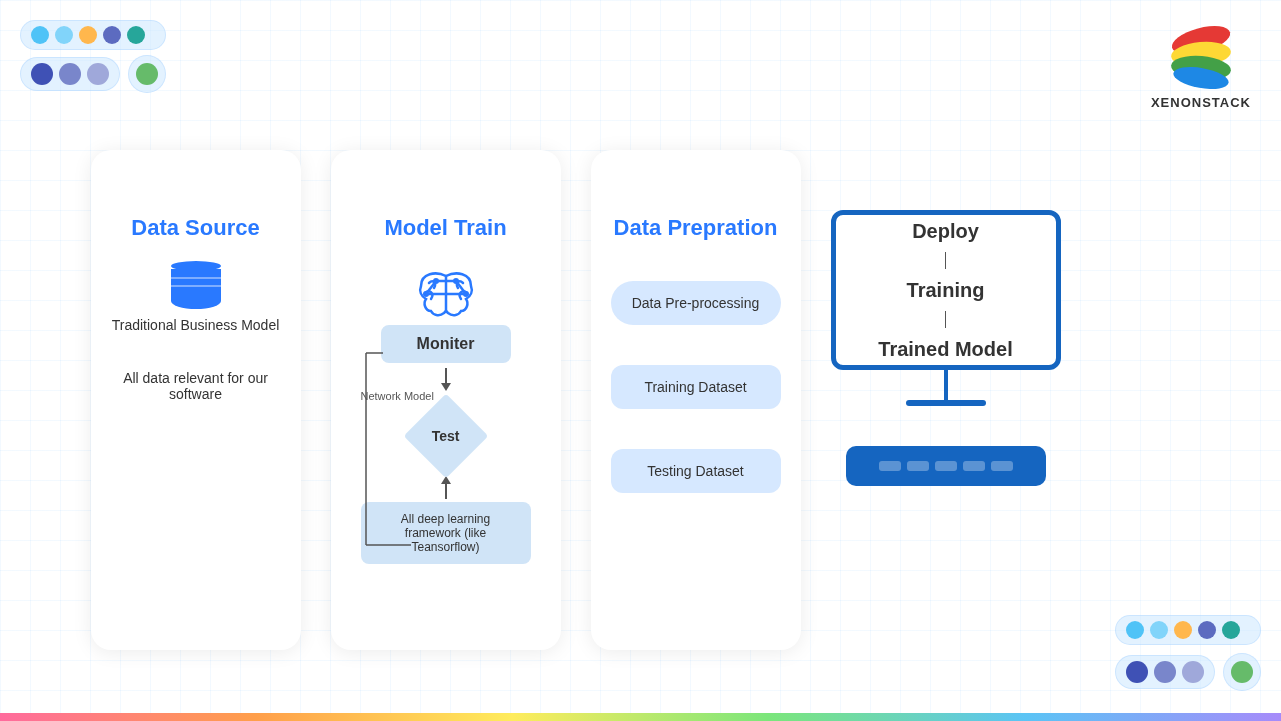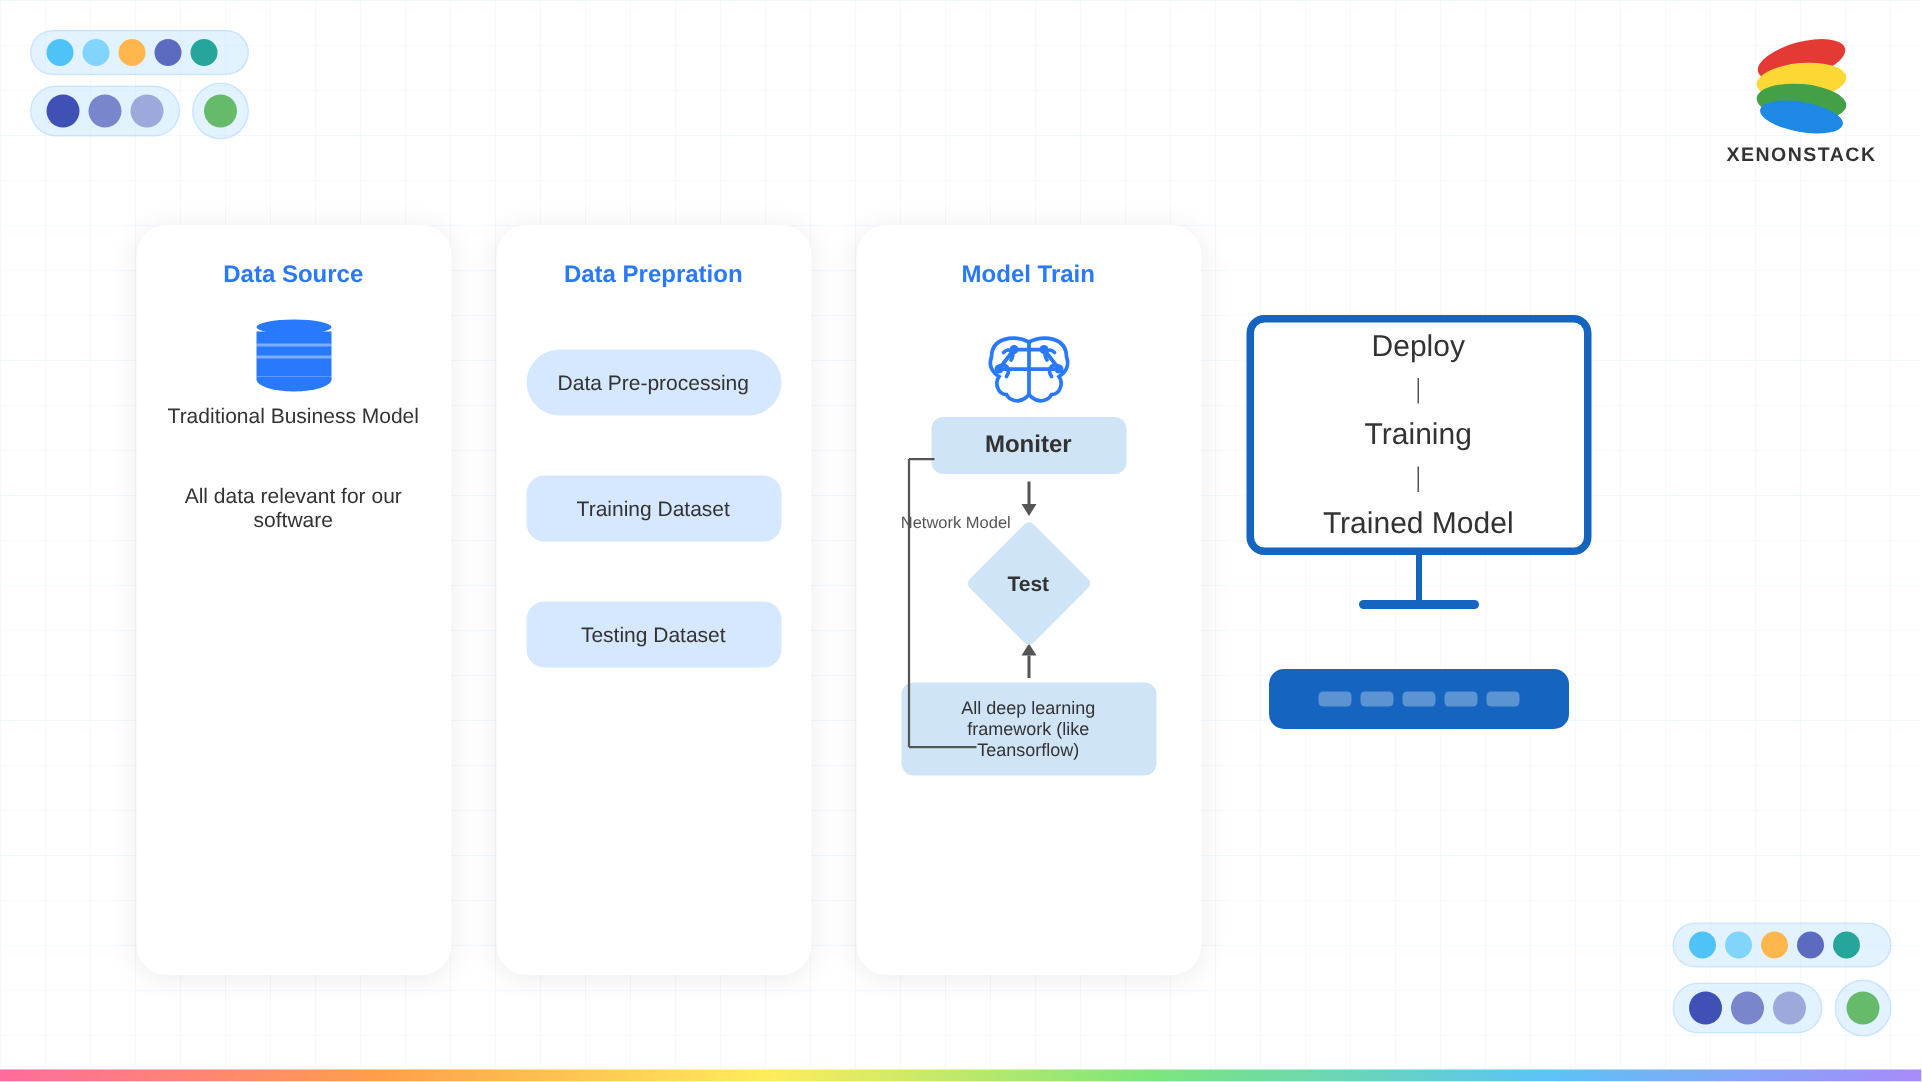--- a/index.html
+++ b/index.html
@@ -106,25 +106,26 @@
       background: white;
       border-radius: 20px;
       box-shadow: 0 2px 20px rgba(0,0,0,0.08);
       padding: 25px 20px;
       display: flex;
       flex-direction: column;
       align-items: center;
     }
 
     .card-title {
-      font-size: 16px;
+      font-size: 22px;
       font-weight: 600;
       color: #2979ff;
       margin-bottom: 20px;
       text-align: center;
+      margin-top: 40px;
     }
 
     
     .card-datasource {
       width: 210px;
       min-height: 500px;
     }
 
     
     .ds-item {
@@ -212,21 +213,21 @@
       bottom: -28px;
       left: 50%;
       transform: translateX(-50%);
       width: 4px;
       height: 25px;
       background: #1565c0;
     }
 
     .monitor-text {
       font-size: 20px;
-      font-weight: 400;
+      font-weight: 700;
       color: #333;
       line-height: 1.6;
       text-align: center;
     }
 
     .keyboard {
       background: #1565c0;
       border-radius: 10px;
       width: 200px;
       height: 40px;
@@ -344,99 +345,99 @@
       </div>
       <div class="ds-label">Traditional Business Model</div>
     </div>
 
 
     <div class="ds-item">
       <div class="ds-label" style="margin-top:12px;">All data relevant for our software</div>
     </div>
   </div>
 
+  <div class="card card-modeltrain">
+    <div class="card-title">Model Train</div>
+
+    <div>
+      <svg width="70" height="60" viewBox="0 0 70 60">
+
+        <g fill="none" stroke="#2979ff" stroke-width="2.5" stroke-linecap="round">
+
+          <path d="M35 15 C25 10, 10 12, 10 25 C8 30, 10 35, 15 38 C12 42, 14 50, 20 50 C22 54, 28 56, 33 52 L35 50"></path>
+
+          <path d="M35 15 C45 10, 60 12, 60 25 C62 30, 60 35, 55 38 C58 42, 56 50, 50 50 C48 54, 42 56, 37 52 L35 50"></path>
+
+          <line x1="35" y1="15" x2="35" y2="50"></line>
+
+          <path d="M18 22 C22 18, 26 22, 23 27"></path>
+          <path d="M14 32 C18 28, 24 32, 20 38"></path>
+
+          <path d="M52 22 C48 18, 44 22, 47 27"></path>
+          <path d="M56 32 C52 28, 46 32, 50 38"></path>
+
+          <circle cx="25" cy="20" r="3" fill="#2979ff" stroke="none"></circle>
+          <circle cx="45" cy="20" r="3" fill="#2979ff" stroke="none"></circle>
+          <circle cx="15" cy="33" r="3" fill="#2979ff" stroke="none"></circle>
+          <circle cx="55" cy="33" r="3" fill="#2979ff" stroke="none"></circle>
+
+          <line x1="25" y1="20" x2="45" y2="20"></line>
+          <line x1="25" y1="20" x2="15" y2="33"></line>
+          <line x1="45" y1="20" x2="55" y2="33"></line>
+          <line x1="15" y1="33" x2="55" y2="33"></line>
+        </g>
+      </svg>
+    </div>
+
+    <div style="position:relative;width:180px;">
+
+      <div style="display:flex;justify-content:center;">
+        <div class="monitor-box">Moniter</div>
+      </div>
+
+      <div style="display:flex;flex-direction:column;align-items:center;margin:5px 0;">
+        <div style="width:2px;height:15px;background:#555;"></div>
+        <div style="width:0;height:0;border-left:5px solid transparent;border-right:5px solid transparent;border-top:8px solid #555;"></div>
+      </div>
+
+      <div style="position:relative;display:flex;align-items:center;justify-content:center;margin-bottom:5px;">
+        <div style="position:absolute;left:5px;top:50%;transform:translateY(-50%);font-size:11px;color:#555;text-align:center;line-height:1.3;">Network Model</div>
+      </div>
+
+      <div style="display:flex;justify-content:center;margin:5px 0;">
+        <div style="position:relative;width:70px;height:70px;">
+          <div style="position:absolute;top:5px;left:5px;width:60px;height:60px;background:#d0e4f7;transform:rotate(45deg);border-radius:4px;"></div>
+          <div style="position:absolute;top:0;left:0;width:70px;height:70px;display:flex;align-items:center;justify-content:center;font-size:14px;font-weight:600;color:#333;">Test</div>
+        </div>
+      </div>
+
+      <div style="display:flex;flex-direction:column;align-items:center;margin:3px 0;">
+        <div style="width:0;height:0;border-left:5px solid transparent;border-right:5px solid transparent;border-bottom:8px solid #555;"></div>
+        <div style="width:2px;height:15px;background:#555;"></div>
+      </div>
+
+      <div style="display:flex;justify-content:center;">
+        <div class="dl-box">All deep learning framework (like Teansorflow)</div>
+      </div>
+
+      <svg style="position:absolute;top:0;left:0;width:100%;height:100%;pointer-events:none;">
+
+        <line x1="27" y1="28" x2="10" y2="28" stroke="#555" stroke-width="1.5"></line>
+        <line x1="10" y1="28" x2="10" y2="220" stroke="#555" stroke-width="1.5"></line>
+        <line x1="10" y1="220" x2="55" y2="220" stroke="#555" stroke-width="1.5"></line>
+      </svg>
+    </div>
+  </div>
+
   <div class="card card-dataprep">
     <div class="card-title">Data Prepration</div>
     <div style="margin-top:20px;display:flex;flex-direction:column;align-items:center;gap:20px;">
       <div class="prep-item prep-item-oval">Data Pre-processing</div>
       <div class="prep-item">Training Dataset</div>
       <div class="prep-item">Testing Dataset</div>
-    </div>
-  </div>
-
-  <div class="card card-modeltrain">
-    <div class="card-title">Model Train</div>
-
-    <div>
-      <svg width="70" height="60" viewBox="0 0 70 60">
-
-        <g fill="none" stroke="#2979ff" stroke-width="2.5" stroke-linecap="round">
-
-          <path d="M35 15 C25 10, 10 12, 10 25 C8 30, 10 35, 15 38 C12 42, 14 50, 20 50 C22 54, 28 56, 33 52 L35 50"></path>
-
-          <path d="M35 15 C45 10, 60 12, 60 25 C62 30, 60 35, 55 38 C58 42, 56 50, 50 50 C48 54, 42 56, 37 52 L35 50"></path>
-
-          <line x1="35" y1="15" x2="35" y2="50"></line>
-
-          <path d="M18 22 C22 18, 26 22, 23 27"></path>
-          <path d="M14 32 C18 28, 24 32, 20 38"></path>
-
-          <path d="M52 22 C48 18, 44 22, 47 27"></path>
-          <path d="M56 32 C52 28, 46 32, 50 38"></path>
-
-          <circle cx="25" cy="20" r="3" fill="#2979ff" stroke="none"></circle>
-          <circle cx="45" cy="20" r="3" fill="#2979ff" stroke="none"></circle>
-          <circle cx="15" cy="33" r="3" fill="#2979ff" stroke="none"></circle>
-          <circle cx="55" cy="33" r="3" fill="#2979ff" stroke="none"></circle>
-
-          <line x1="25" y1="20" x2="45" y2="20"></line>
-          <line x1="25" y1="20" x2="15" y2="33"></line>
-          <line x1="45" y1="20" x2="55" y2="33"></line>
-          <line x1="15" y1="33" x2="55" y2="33"></line>
-        </g>
-      </svg>
-    </div>
-
-    <div style="position:relative;width:180px;">
-
-      <div style="display:flex;justify-content:center;">
-        <div class="monitor-box">Moniter</div>
-      </div>
-
-      <div style="display:flex;flex-direction:column;align-items:center;margin:5px 0;">
-        <div style="width:2px;height:15px;background:#555;"></div>
-        <div style="width:0;height:0;border-left:5px solid transparent;border-right:5px solid transparent;border-top:8px solid #555;"></div>
-      </div>
-
-      <div style="position:relative;display:flex;align-items:center;justify-content:center;margin-bottom:5px;">
-        <div style="position:absolute;left:5px;top:50%;transform:translateY(-50%);font-size:11px;color:#555;text-align:center;line-height:1.3;">Network Model</div>
-      </div>
-
-      <div style="display:flex;justify-content:center;margin:5px 0;">
-        <div style="position:relative;width:70px;height:70px;">
-          <div style="position:absolute;top:5px;left:5px;width:60px;height:60px;background:#d0e4f7;transform:rotate(45deg);border-radius:4px;"></div>
-          <div style="position:absolute;top:0;left:0;width:70px;height:70px;display:flex;align-items:center;justify-content:center;font-size:14px;font-weight:600;color:#333;">Test</div>
-        </div>
-      </div>
-
-      <div style="display:flex;flex-direction:column;align-items:center;margin:3px 0;">
-        <div style="width:0;height:0;border-left:5px solid transparent;border-right:5px solid transparent;border-bottom:8px solid #555;"></div>
-        <div style="width:2px;height:15px;background:#555;"></div>
-      </div>
-
-      <div style="display:flex;justify-content:center;">
-        <div class="dl-box">All deep learning framework (like Teansorflow)</div>
-      </div>
-
-      <svg style="position:absolute;top:0;left:0;width:100%;height:100%;pointer-events:none;">
-
-        <line x1="27" y1="28" x2="10" y2="28" stroke="#555" stroke-width="1.5"></line>
-        <line x1="10" y1="28" x2="10" y2="220" stroke="#555" stroke-width="1.5"></line>
-        <line x1="10" y1="220" x2="55" y2="220" stroke="#555" stroke-width="1.5"></line>
-      </svg>
     </div>
   </div>
 
   <div style="display:flex;flex-direction:column;align-items:center;margin-top:60px;">
 
     <div class="monitor-frame">
       <div class="monitor-text">Deploy</div>
       <div style="width:1px;height:20px;background:#555;"></div>
       <div class="monitor-text">Training</div>
       <div style="width:1px;height:20px;background:#555;"></div>

